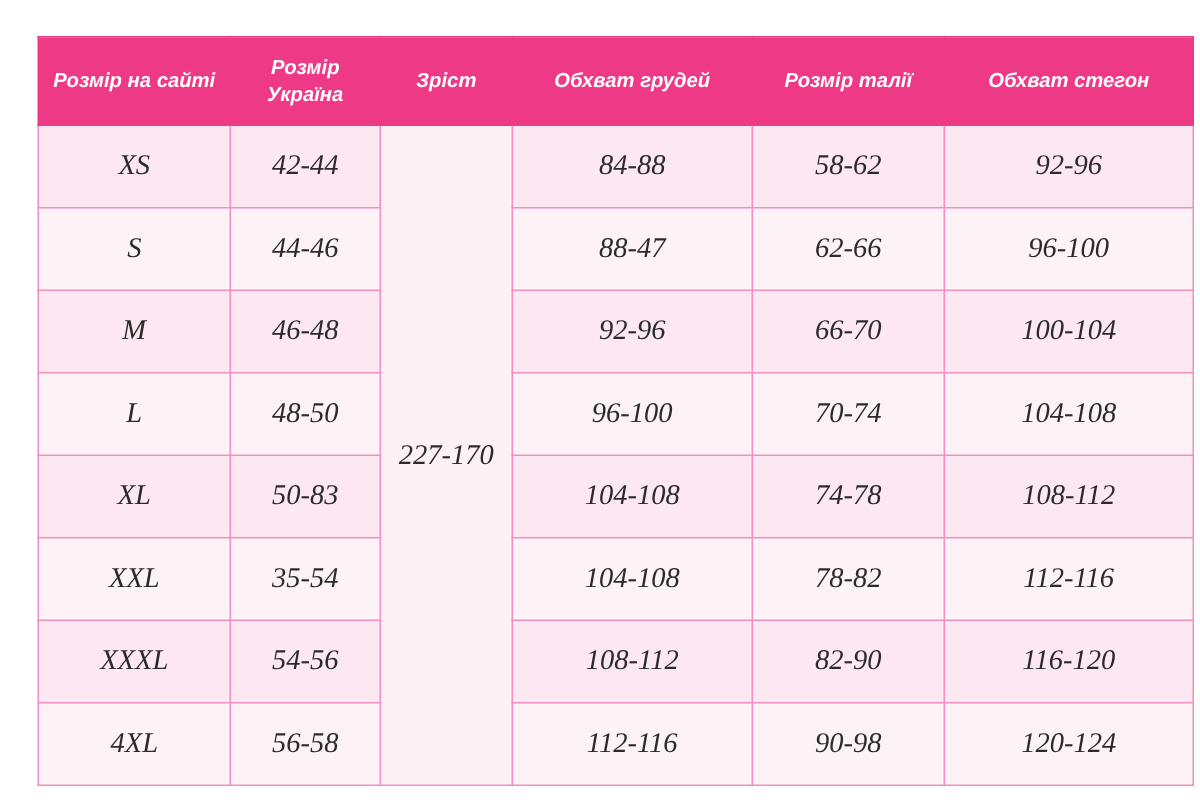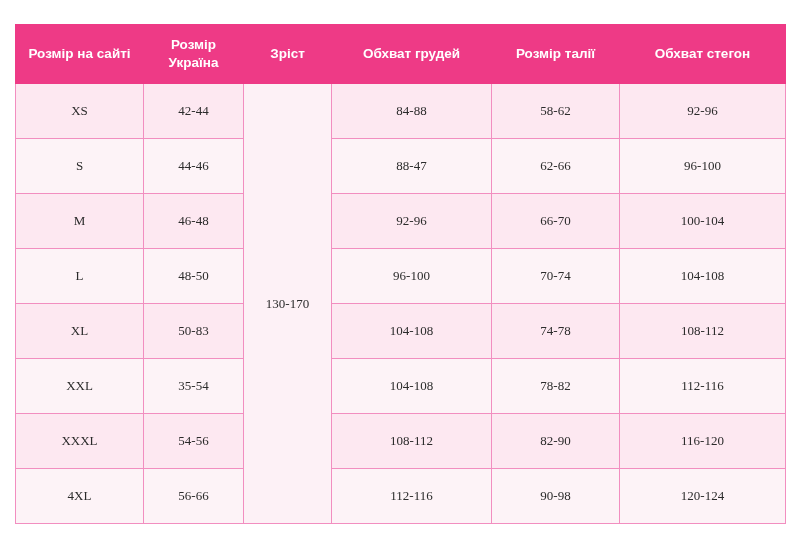--- a/index.html
+++ b/index.html
@@ -14,23 +14,24 @@
   }
   .page {
     position: relative;
     width: 800px;
     height: 533px;
     background: #ffffff;
     box-sizing: border-box;
   }
   .table-wrap {
     position: absolute;
-    left: 15px;
+    left: 25px;
     top: 24px;
     width: 770px;
+    font-style: italic;
   }
   table.size-table {
     border-collapse: collapse;
     width: 770px;
     table-layout: fixed;
   }
   table.size-table th,
   table.size-table td {
     border: 1px solid #f28ec0;
     text-align: center;
@@ -43,21 +44,21 @@
     font-family: "Liberation Sans", sans-serif;
     font-weight: bold;
     font-size: 13.5px;
     line-height: 1.35;
     height: 50px;
     padding: 4px 6px;
     border-color: #ee3a86;
   }
   table.size-table tbody td {
     height: 50px;
-    font-size: 13px;
+    font-size: 19px;
     padding: 2px 4px;
   }
   
   tbody tr:nth-child(odd) td {
     background: #fde8f1;
   }
   tbody tr:nth-child(even) td {
     background: #fdf3f7;
   }
   td.height-cell {
@@ -93,21 +94,21 @@
           <th>Зріст</th>
           <th>Обхват грудей</th>
           <th>Розмір талії</th>
           <th>Обхват стегон</th>
         </tr>
       </thead>
       <tbody>
         <tr>
           <td>XS</td>
           <td>42-44</td>
-          <td class="height-cell" rowspan="8">130-170</td>
+          <td class="height-cell" rowspan="8">227-170</td>
           <td>84-88</td>
           <td>58-62</td>
           <td>92-96</td>
         </tr>
         <tr>
           <td>S</td>
           <td>44-46</td>
           <td>88-47</td>
           <td>62-66</td>
           <td>96-100</td>
@@ -142,21 +143,21 @@
         </tr>
         <tr>
           <td>XXXL</td>
           <td>54-56</td>
           <td>108-112</td>
           <td>82-90</td>
           <td>116-120</td>
         </tr>
         <tr>
           <td>4XL</td>
-          <td>56-66</td>
+          <td>56-58</td>
           <td>112-116</td>
           <td>90-98</td>
           <td>120-124</td>
         </tr>
       </tbody>
     </table>
   </div>
 </div>
 
 </body></html>

